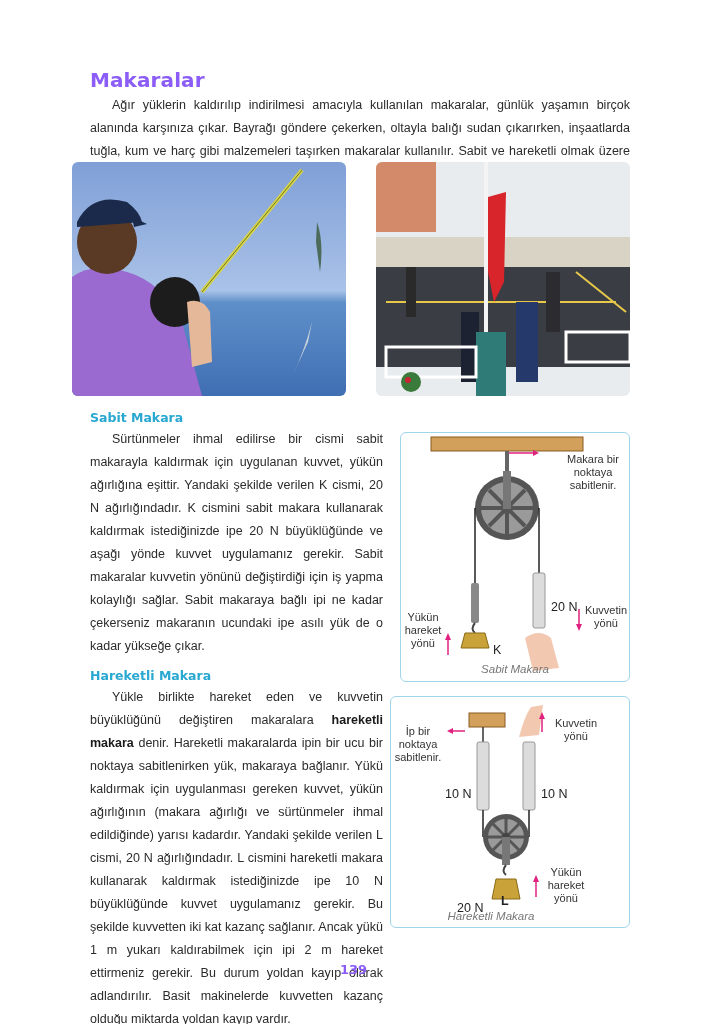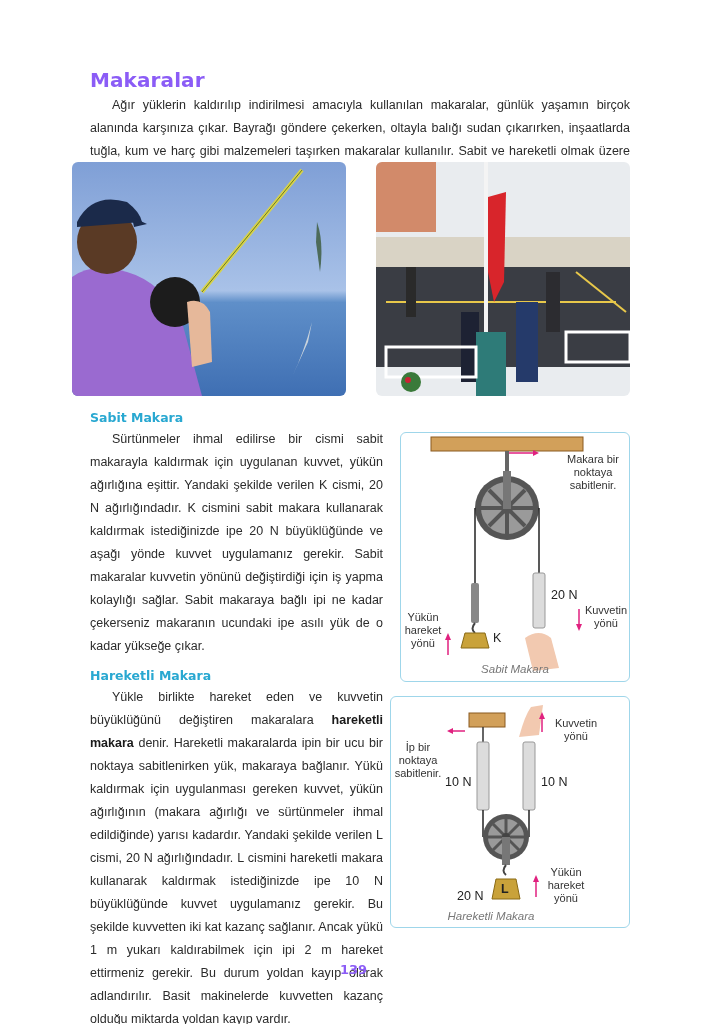--- a/index.html
+++ b/index.html
@@ -12,21 +12,21 @@
   .p-intro { left: 90px; top: 94px; width: 540px; }
   .indent { text-indent: 22px; margin: 0; }
   .sec { font-family: "DejaVu Sans", sans-serif; font-size: 12.5px; font-weight: bold; color: #29a8d1; }
   .col { left: 90px; width: 293px; }
   .col p { margin: 0 0 5px 0; }
   b { color: #1a1a1a; }
   .photo { border-radius: 6px; overflow: hidden; }
   .figbox { border: 1.5px solid #9fd6ea; border-radius: 6px; background: #fff; }
   .caption { font-style: italic; color: #777; font-size: 11.5px; text-align: center; }
   .lbl { font-size: 11px; color: #333; text-align: center; line-height: 13px; }
-  .nlbl { font-size: 12.5px; color: #222; }
+  .nlbl { font-size: 12.5px; color: #222; margin-top: 12px; }
   .pagenum { left: 340px; top: 962px; font-size: 13px; font-weight: bold; font-family: "DejaVu Sans", sans-serif; color: #8b5cf6; }
 </style>
 </head>
 <body>
 
 <div class="abs h1">Makaralar</div>
 
 <div class="abs para p-intro">
   <p class="indent">Ağır yüklerin kaldırılıp indirilmesi amacıyla kullanılan makaralar, günlük yaşamın birçok alanında karşınıza çıkar. Bayrağı göndere çekerken, oltayla balığı sudan çıkarırken, inşaatlarda tuğla, kum ve harç gibi malzemeleri taşırken makaralar kullanılır. Sabit ve hareketli olmak üzere iki çeşit makara vardır.</p>
 </div>
@@ -159,21 +159,21 @@
       <circle cx="115" cy="140" r="4" fill="#444"></circle>
       <rect x="111" y="140" width="8" height="28" fill="#777"></rect>
     </g>
     <path d="M115 168 q-5 6 0 10" stroke="#444" stroke-width="2" fill="none"></path>
     <path d="M101 202 L105 182 L125 182 L129 202 Z" fill="#c9a23a" stroke="#8a6a15"></path>
     <line x1="151" y1="35" x2="151" y2="20" stroke="#e0217f" stroke-width="1.5"></line>
     <path d="M148 22 L151 15 L154 22 Z" fill="#e0217f"></path>
     <line x1="145" y1="200" x2="145" y2="183" stroke="#e0217f" stroke-width="1.5"></line>
     <path d="M142 185 L145 178 L148 185 Z" fill="#e0217f"></path>
   </svg>
-  <div class="abs lbl" style="left:2px; top:28px; width:50px;margin-top:16px;">
+  <div class="abs lbl" style="left:2px; top:28px; width:50px;">
     <div>İp bir</div>
     <div>noktaya</div>
     <div>sabitlenir.</div>
   </div>
   <div class="abs nlbl" style="left:54px; top:78px;">10 N</div>
   <div class="abs nlbl" style="left:150px; top:78px;">10 N</div>
   <div class="abs lbl" style="left:158px; top:20px; width:54px;">
     <div>Kuvvetin</div>
     <div>yönü</div>
   </div>

